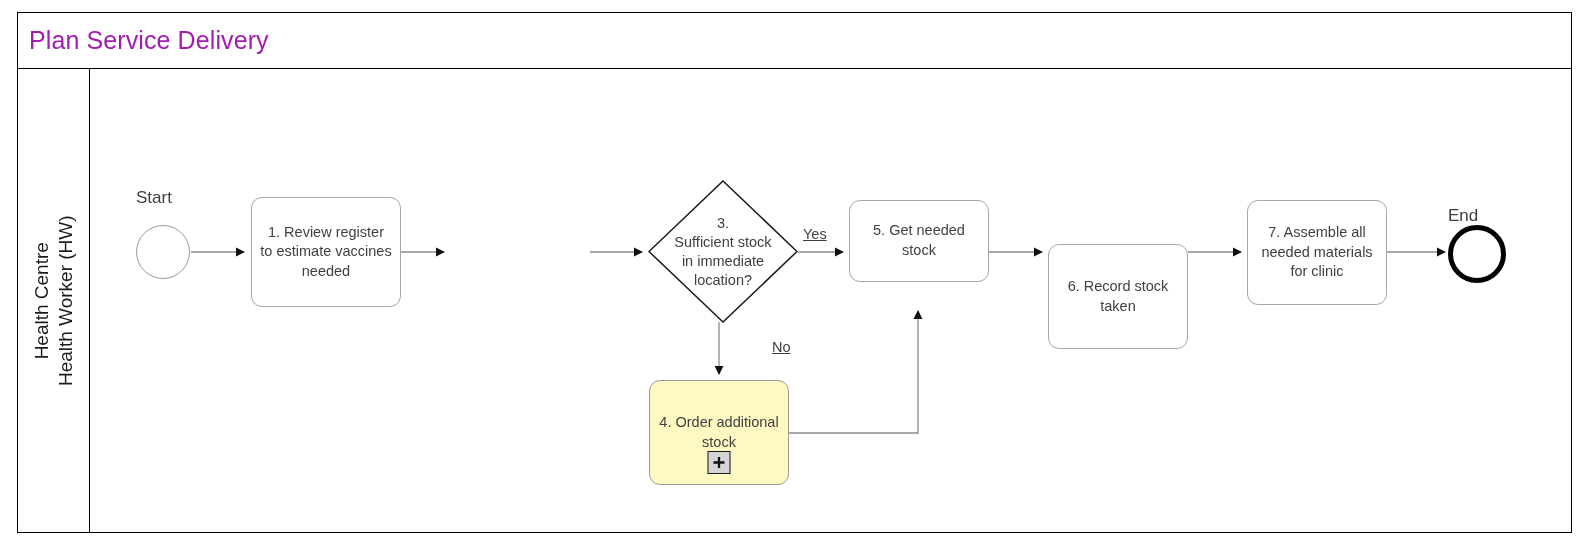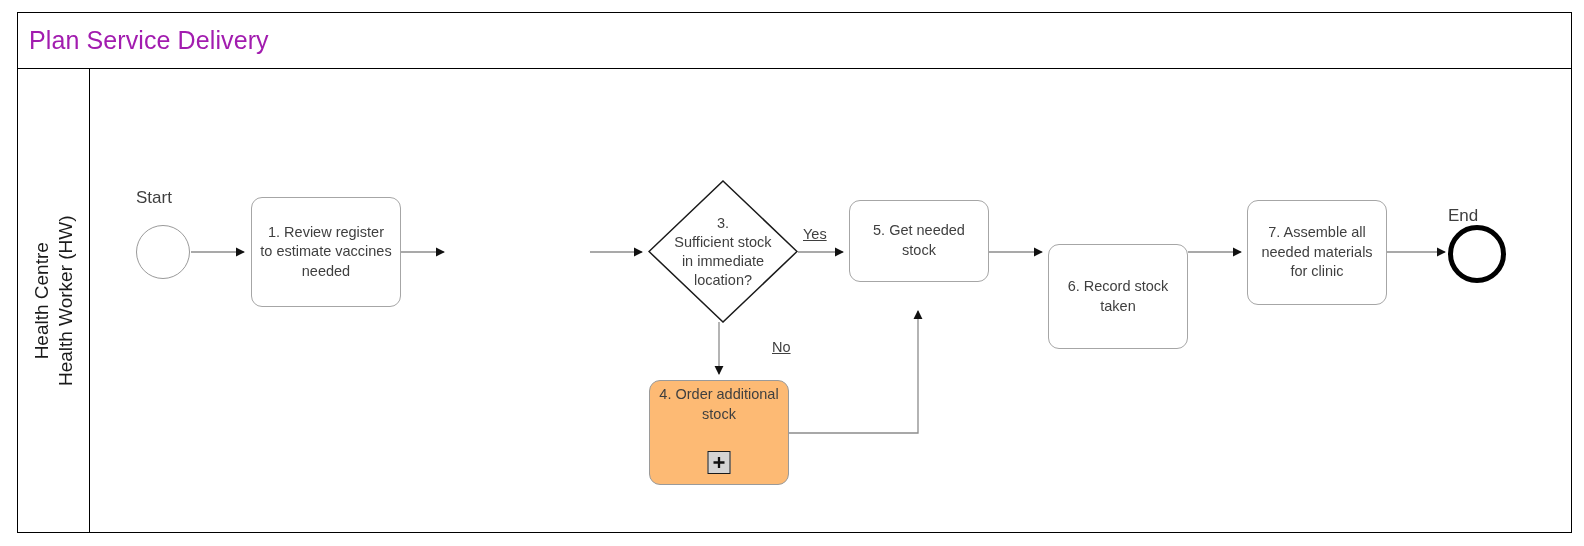--- a/index.html
+++ b/index.html
@@ -90,23 +90,23 @@
     display: flex;
     align-items: center;
     justify-content: center;
     text-align: center;
     font-size: 14.5px;
     line-height: 1.35;
     color: #3f3f3f;
     padding: 4px 8px;
   }
   .task.subprocess {
-    background: #fdba74;
+    background: #fef9c3;
     border: 1px solid #9a9a9a;
-    align-items: flex-start;
+    align-items: center;
   }
   .subprocess-label {
     width: 100%;
     text-align: center;
   }
   .plus-marker {
     position: absolute;
     left: 50%;
     bottom: 10px;
     transform: translateX(-50%);

